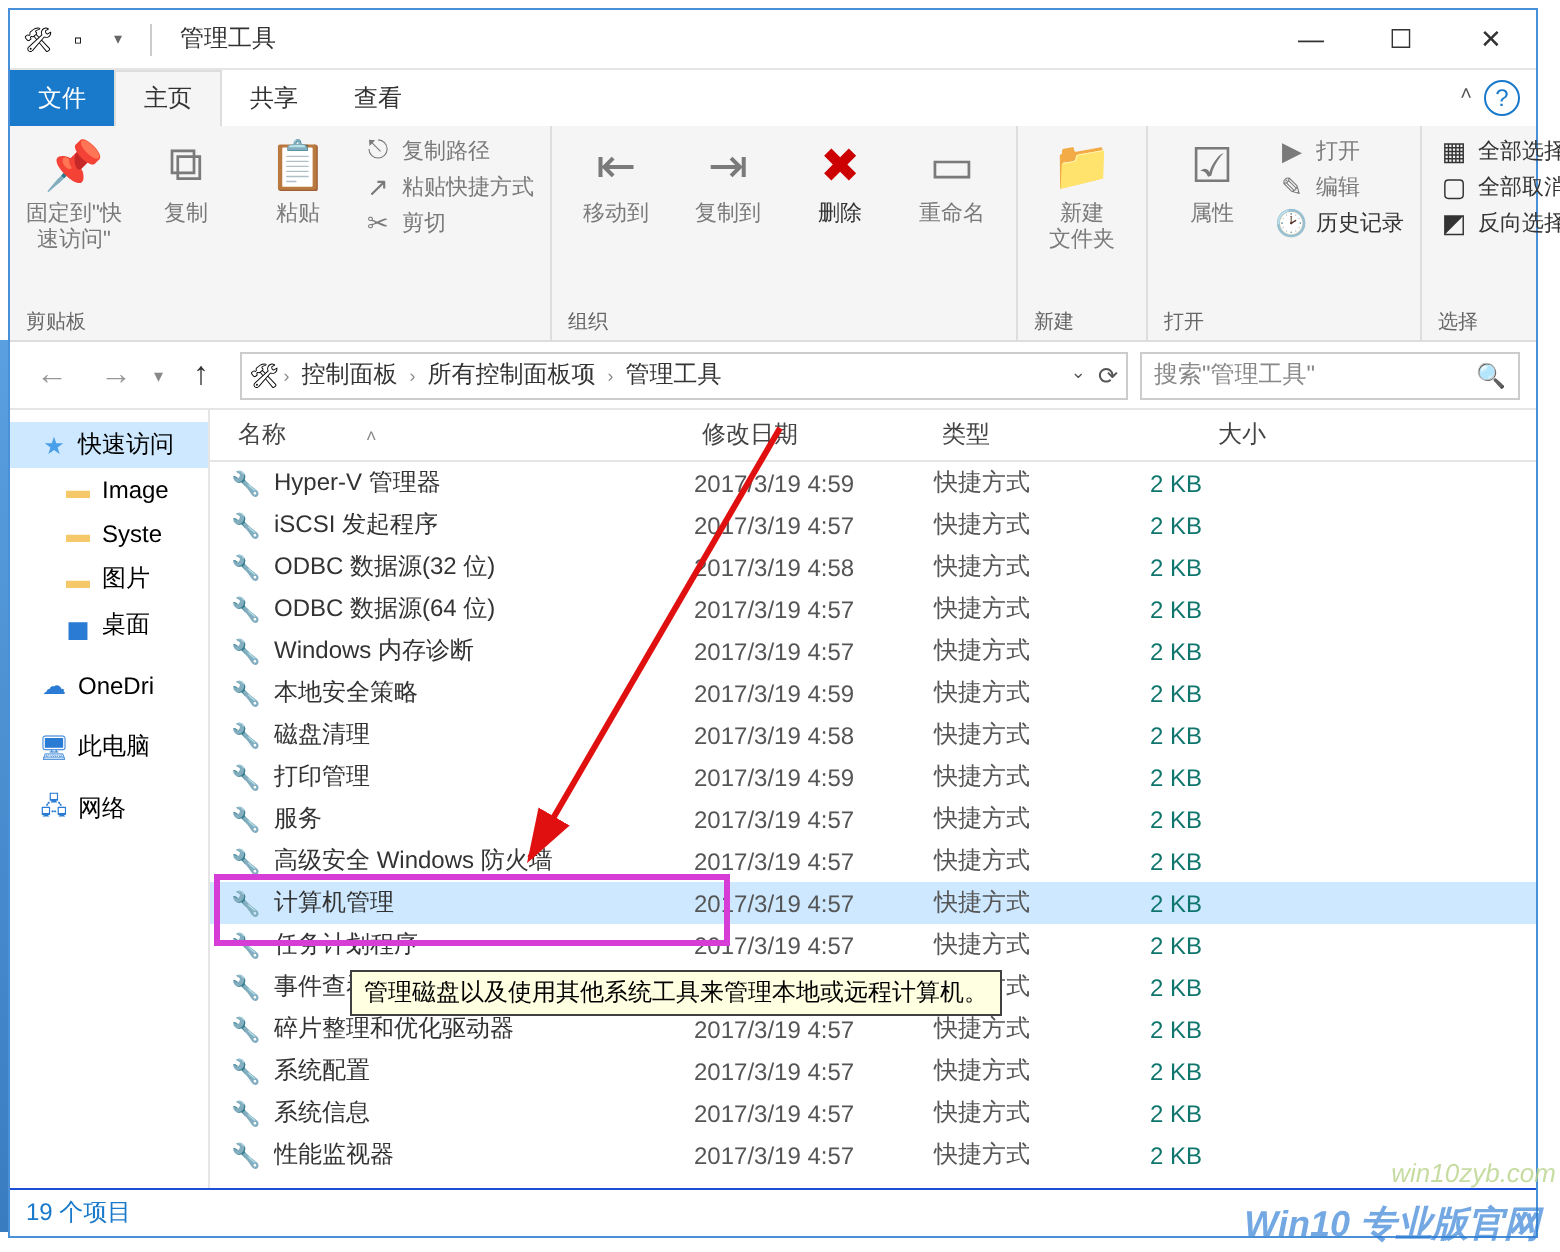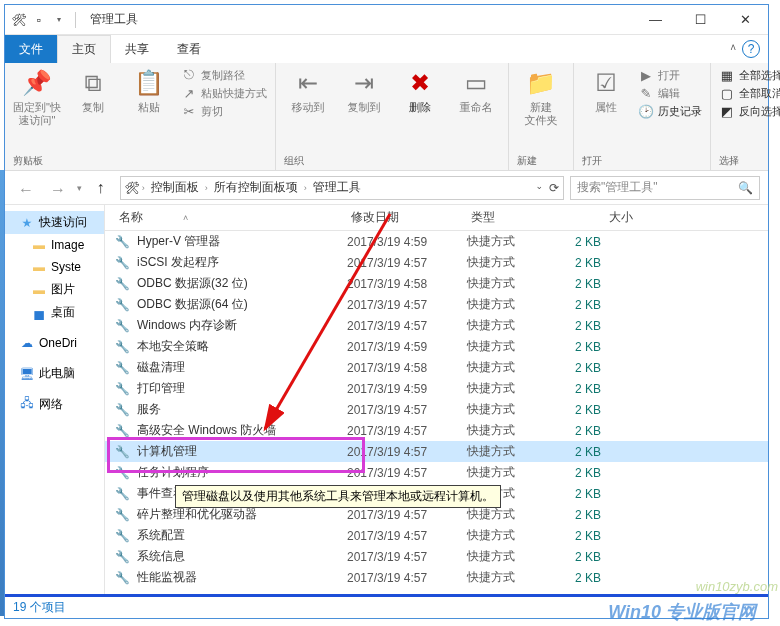--- a/index.html
+++ b/index.html
@@ -55,22 +55,22 @@
 .row { height: 21px; display: flex; align-items: center; font-size: 12px; padding-left: 10px; color: #333; }
 .row.sel { background: #cde8ff; }
 .r-icn { width: 16px; height: 16px; margin-right: 6px; display: inline-flex; align-items: center; justify-content: center; font-size: 12px; }
 .r-name { width: 210px; white-space: nowrap; overflow: hidden; }
 .r-date { width: 120px; color: #555; }
 .r-type { width: 108px; color: #555; }
 .r-size { width: 62px; color: #0f766e; }
 .highlight-box { position: absolute; border: 3px solid #d63cd6; pointer-events: none; }
 .arrow-svg { position: absolute; pointer-events: none; }
 .tooltip { position: absolute; background: #ffffe1; border: 1px solid #404040; font-size: 12px; padding: 2px 6px; white-space: nowrap; }
-.statusbar { height: 24px; border-top: 3px solid #1d4ed8; display: flex; align-items: center; padding: 0 8px; font-size: 12px; color: #1979ca; }
-.watermark { position: absolute; right: 24px; bottom: 2px; font-size: 18px; font-style: italic; font-weight: bold; color: #2a7bd4; opacity: 0.65; }
+.statusbar { height: 24px; border-top: 1px solid #1d4ed8; display: flex; align-items: center; padding: 0 8px; font-size: 12px; color: #1979ca; }
+.watermark { position: absolute; right: 10px; bottom: 2px; font-size: 18px; font-style: italic; font-weight: bold; color: #2a7bd4; opacity: 0.65; }
 .watermark2 { position: absolute; right: 2px; bottom: 32px; font-size: 13px; font-style: italic; color: #b8d48a; opacity: 0.8; }
 .left-edge { position: absolute; left: 0; top: 170px; bottom: 10px; width: 8px; background: linear-gradient(#5aa0e0,#3a7cc0); }
 </style>
 </head>
 <body>
 
 <div class="left-edge"></div>
 
 <div class="window">
 

